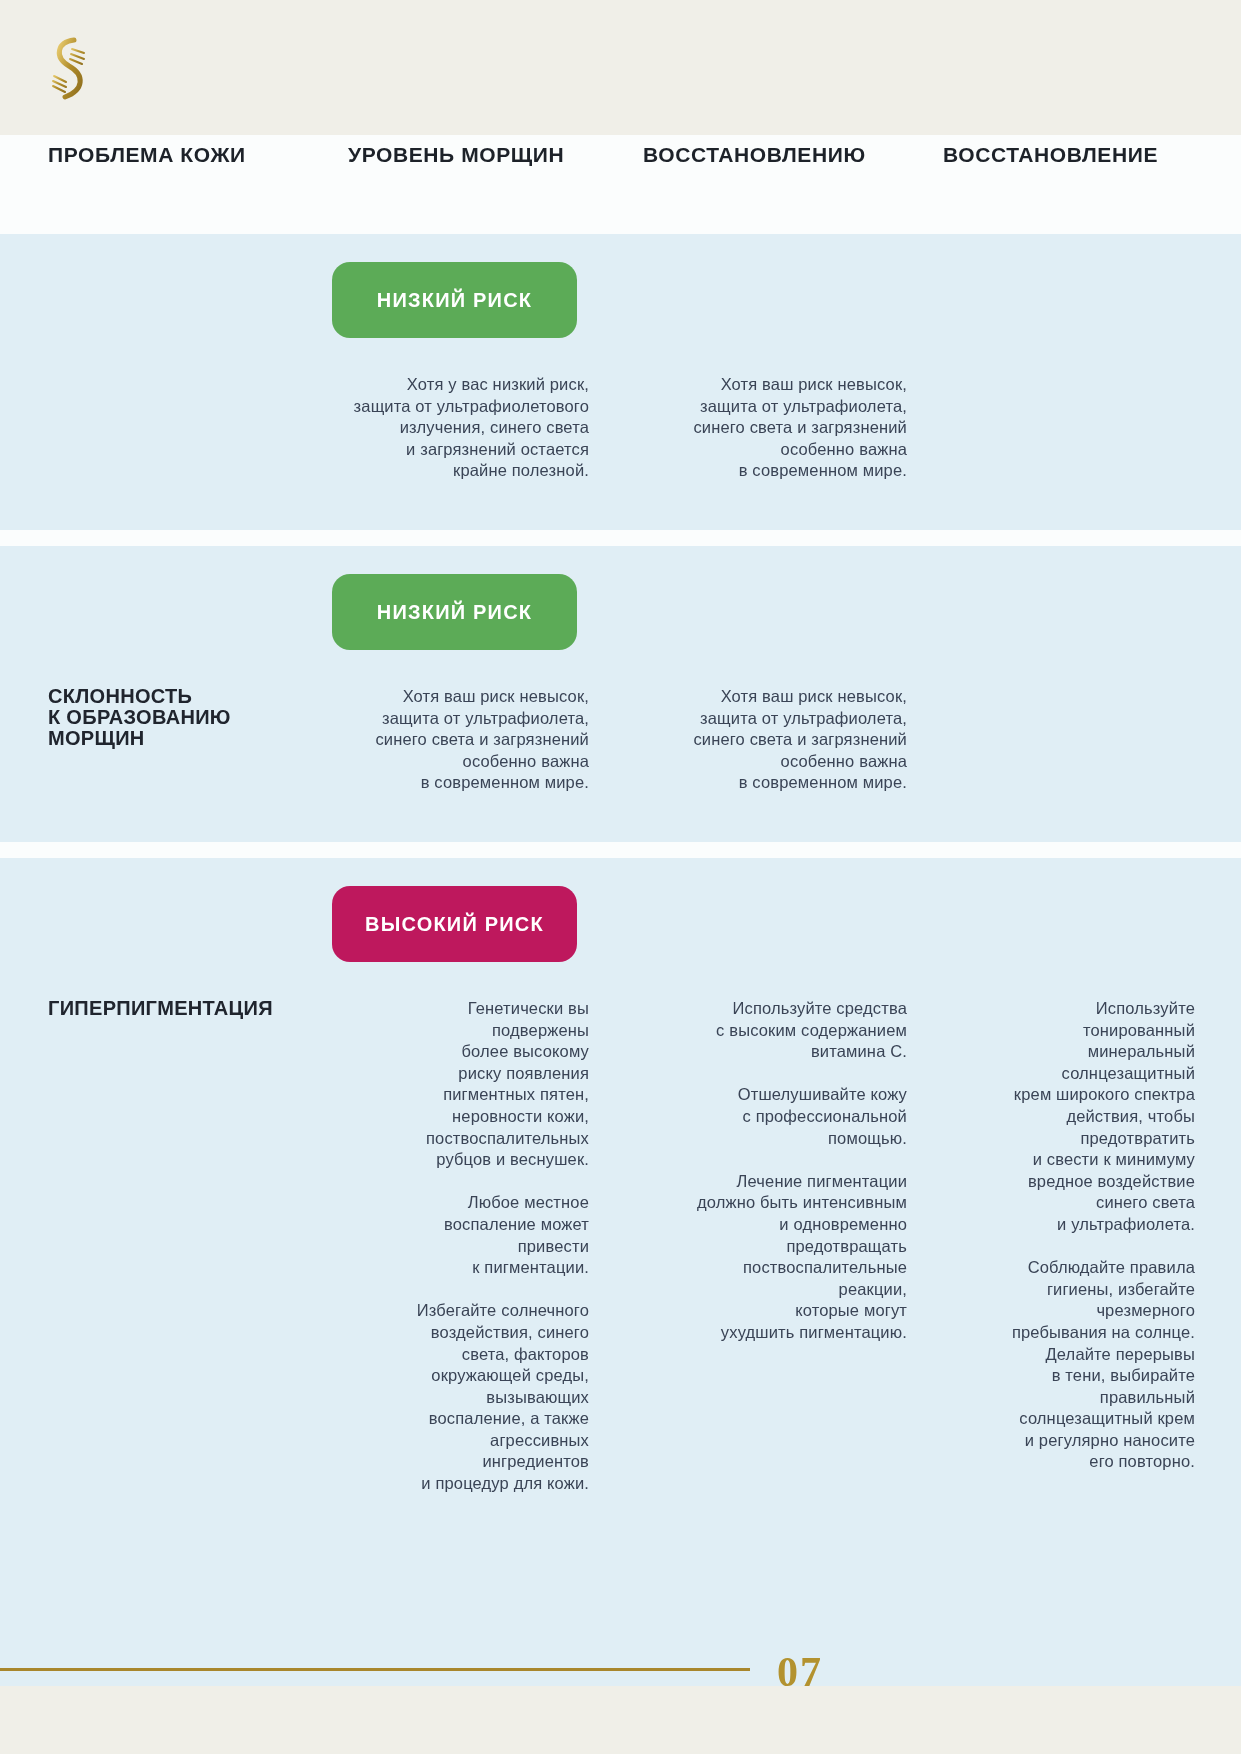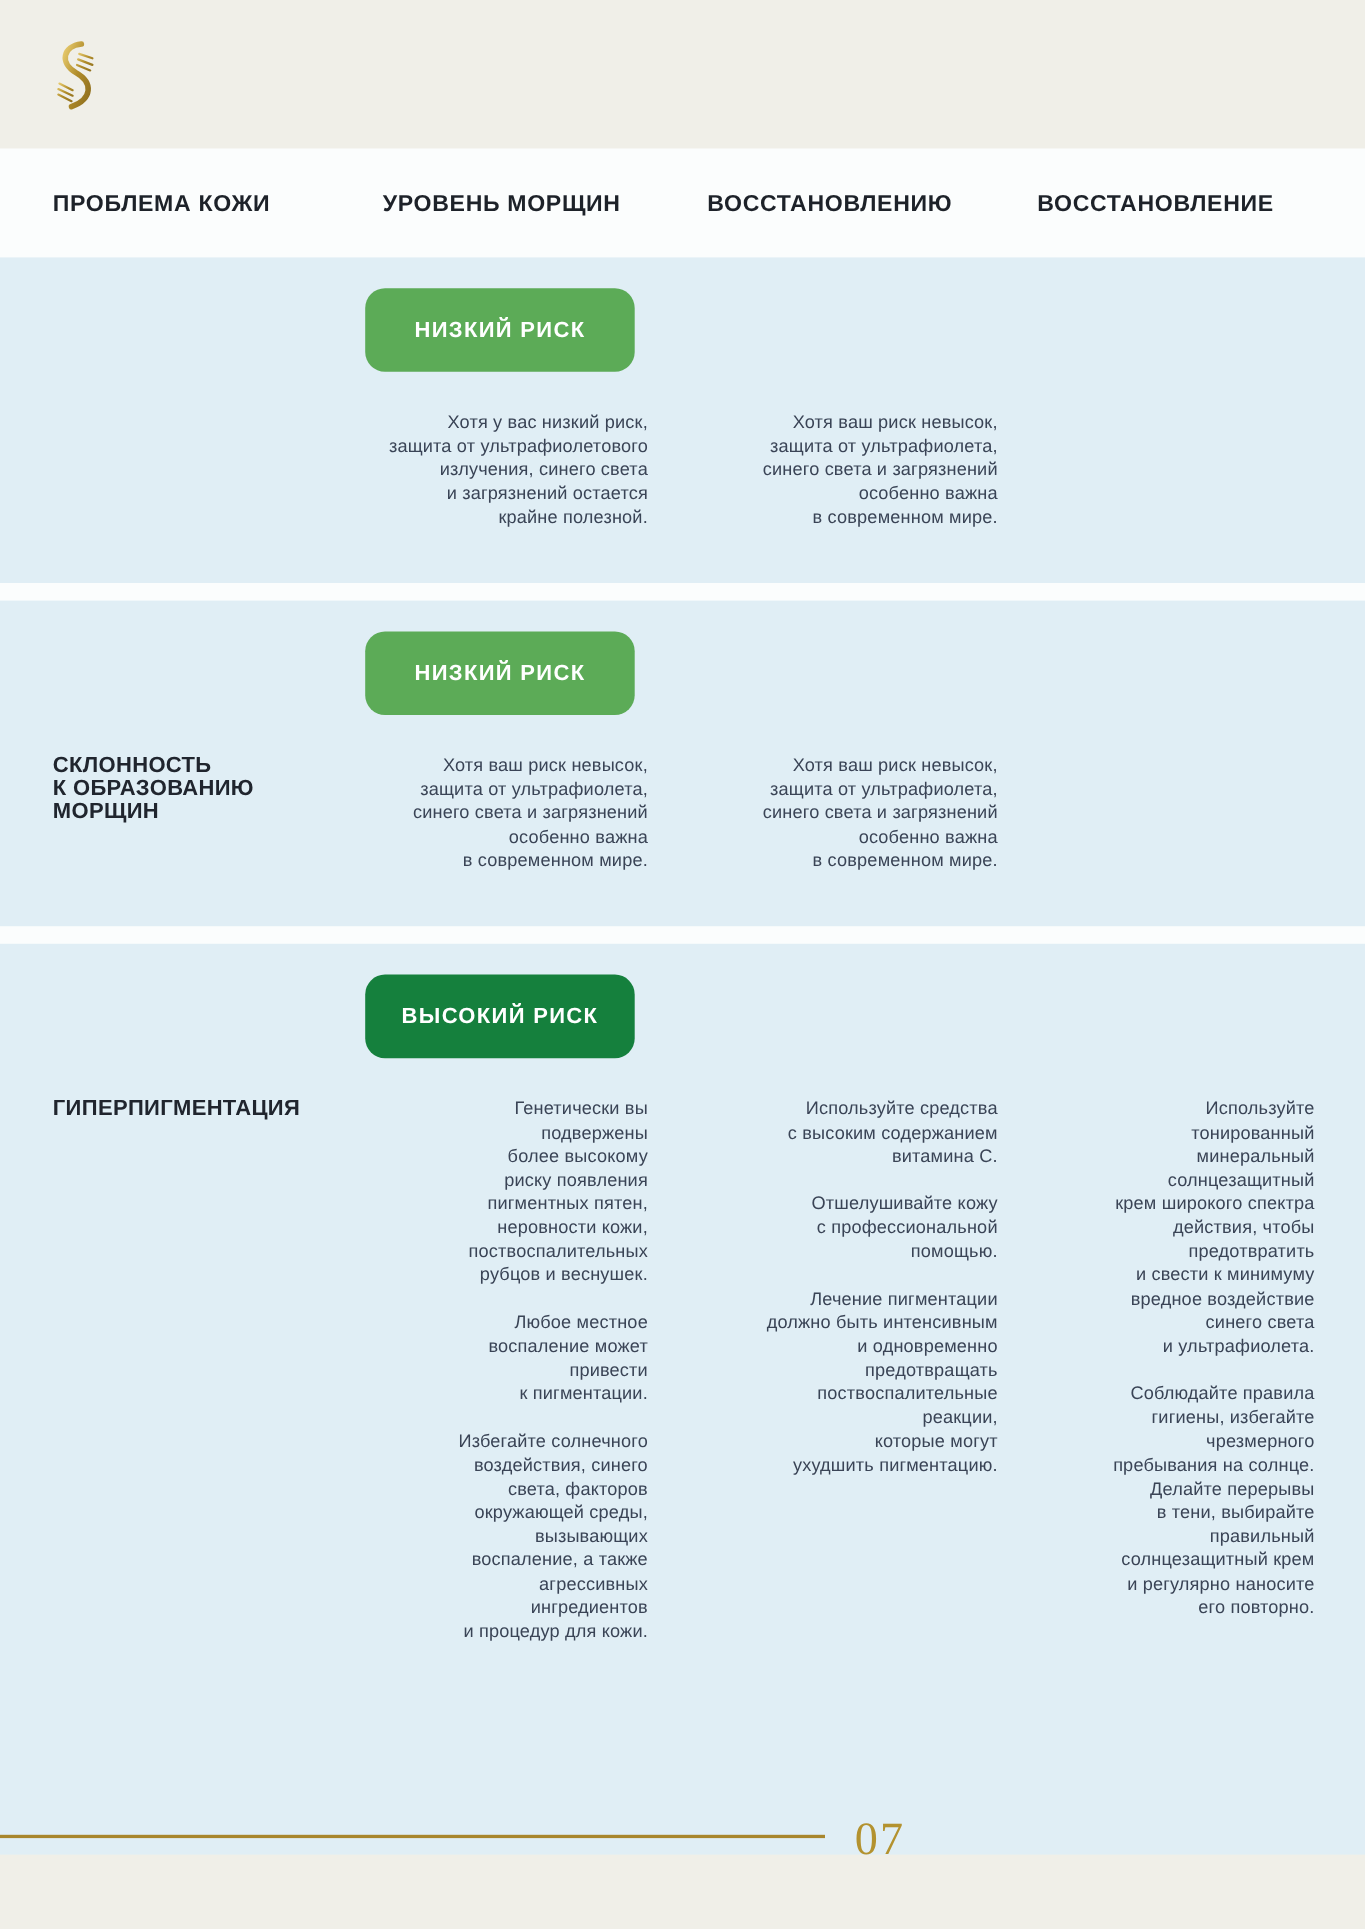--- a/index.html
+++ b/index.html
@@ -9,56 +9,56 @@
     position:relative; width:1241px; height:1754px; margin:0 auto;
     background:#f0efe8; overflow:hidden;
   }
   
   .table-backdrop {
     position:absolute; left:0; right:0; top:135px; height:1519px;
     background:#fbfdfd;
   }
   .logo { position:absolute; left:45px; top:36px; width:48px; height:66px; }
 
-  .header-row { position:absolute; left:0; right:0; top:152px; height:67px; }
+  .header-row { position:absolute; left:0; right:0; top:121px; height:67px; }
   .header-cell {
     position:absolute; top:0; height:67px; display:flex; align-items:center;
     font-size:21px; font-weight:bold; letter-spacing:0.6px; color:#1d2229;
     white-space:nowrap;
   }
   .hc1 { left:48px; }  .hc2 { left:348px; }  .hc3 { left:643px; }  .hc4 { left:943px; }
 
   .card { position:absolute; left:0; right:0; background:#e0eef5;margin-top:32px; }
   .card1 { top:202px; height:296px; }
   .card2 { top:514px; height:296px; }
   .card3 { top:826px; height:828px; }
 
   .badge {
     position:absolute; left:332px; top:28px; width:245px; height:76px;
     border-radius:18px; display:flex; align-items:center; justify-content:center;
     color:#ffffff; font-weight:bold; font-size:20px; letter-spacing:1.2px;
     white-space:nowrap;
   }
   .badge.low  { background:#5cab57; }
-  .badge.high { background:#15803d; }
+  .badge.high { background:#be185d; }
 
   .col { position:absolute; top:140px; white-space:pre-line; }
   .col-problem {
     left:48px; width:262px; font-size:20px; line-height:21px; font-weight:bold;
     color:#20252e; letter-spacing:0.3px;
   }
   .col-body { font-size:16.5px; line-height:21.6px; color:#3a4456; letter-spacing:0.15px;text-align:right; }
   .col-risk        { left:347px; width:242px; }
   .col-prevention  { left:645px; width:262px; }
   .col-restoration { left:943px; width:252px; }
 
   .footer-line { position:absolute; left:0; top:1668px; width:750px; height:3px; background:#a8862c; }
   .page-number {
     position:absolute; left:777px; top:1648px;
-    font-family:"Liberation Serif", serif; font-size:42px; font-weight:400;
+    font-family:"Liberation Serif", serif; font-size:42px; font-weight:700;
     color:#b3922f; letter-spacing:2px;
   }
 </style>
 </head>
 <body>
 
 <div class="page">
 
   <div class="table-backdrop"></div>
 

